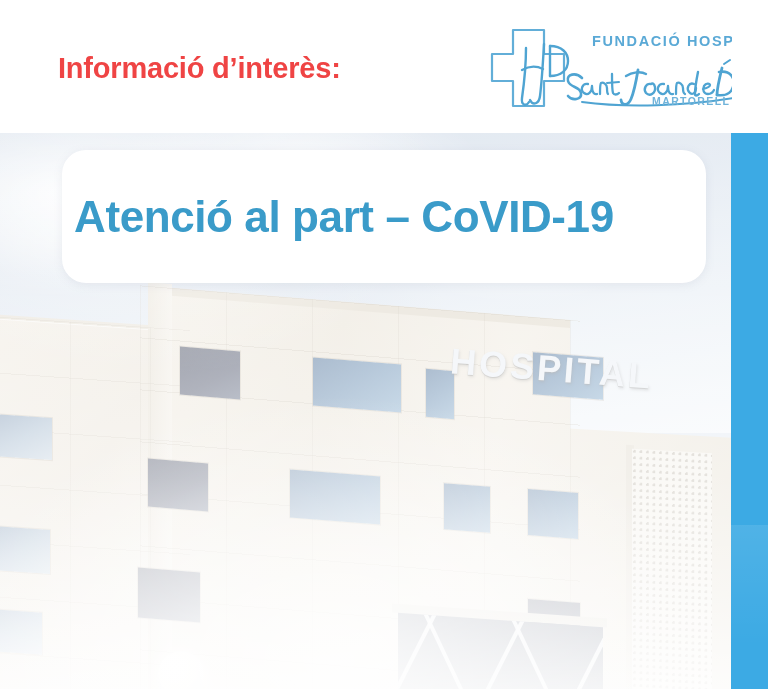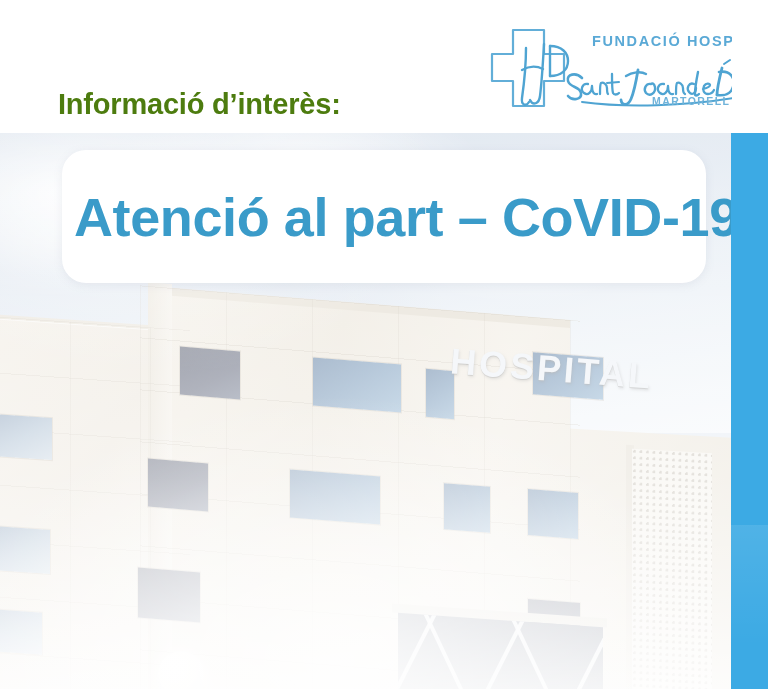--- a/index.html
+++ b/index.html
@@ -32,23 +32,22 @@
     z-index: 40;
   }
 
   .header-title {
     position: absolute;
     left: 58px;
     top: 52px;
     font-size: 29px;
     font-weight: bold;
     letter-spacing: -0.2px;
-    color: #4d7c0f;
+    color: #ef4444;
     white-space: nowrap;
-    margin-top: 36px;
   }
 
   
   .logo {
     position: absolute;
     left: 486px;
     top: 26px;
     width: 246px;
     height: 86px;
   }
@@ -306,21 +305,21 @@
     height: 133px;
     background: #ffffff;
     border-radius: 24px;
     z-index: 30;
     box-shadow: 0 2px 10px rgba(120,135,155,0.12);
     display: flex;
     align-items: center;
   }
   .title-text {
     margin-left: 12px;
-    font-size: 54px;
+    font-size: 44px;
     font-weight: bold;
     letter-spacing: -0.4px;
     color: #3a9bc9;
     white-space: nowrap;
   }
 
   
   .blue-bar {
     position: absolute;
     left: 731px;

